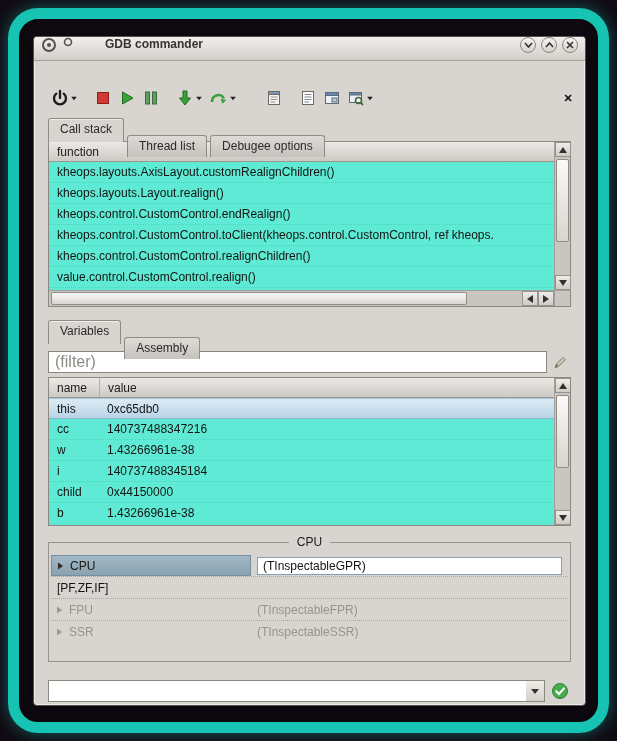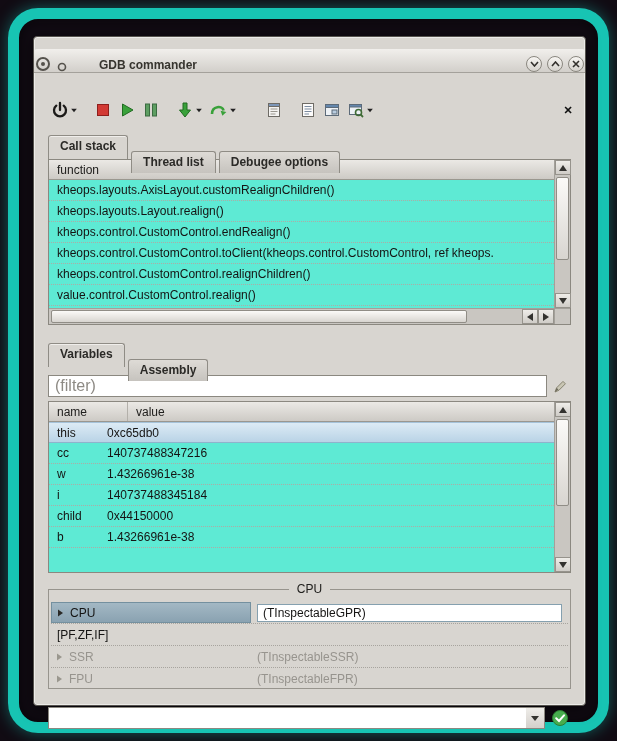--- a/index.html
+++ b/index.html
@@ -8,23 +8,23 @@
 
   .frame-ring{position:absolute;left:8px;top:8px;width:601px;height:725px;
     border:11px solid #17c4b3;border-radius:30px;
     box-shadow:0 0 16px rgba(23,196,179,.45), inset 0 0 14px rgba(0,0,0,.55);}
 
   .window{position:absolute;left:33px;top:36px;width:553px;height:670px;
     background:#d8d5d0;border:1px solid #55524d;border-radius:4px;
     box-shadow:0 3px 14px rgba(0,0,0,.6), inset 0 0 0 1px #ecebe8;}
 
   
-  .titlebar{height:24px;display:flex;align-items:flex-end;padding:0 1px;
+  .titlebar{height:24px;display:flex;align-items:flex-start;padding:0 7px;
     background:linear-gradient(#f1efec,#d2cfca);border-bottom:1px solid #a4a19b;
-    border-radius:3px 3px 0 0;margin-top:12px;}
+    border-radius:3px 3px 0 0;}
   .titlebar .ticon{display:flex;align-items:center;margin-right:6px;}
   .title-text{font-size:12px;font-weight:700;color:#37352f;margin-left:26px;flex:1;
     white-space:nowrap;overflow:hidden;}
   .tb-btn{width:16px;height:16px;border-radius:50%;margin-left:5px;
     background:linear-gradient(#f7f5f2,#d5d2cd);border:1px solid #8a877f;
     display:flex;align-items:center;justify-content:center;padding:0;cursor:default;}
 
   .win-body{position:relative;height:644px;padding:0 14px;}
 
   .dock-close{position:absolute;top:8px;right:10px;width:14px;height:14px;border:none;
@@ -33,38 +33,38 @@
 
   
   .toolbar{display:flex;align-items:center;height:28px;padding-top:2px;margin-top:22px;}
   .tbtn{height:26px;border:none;background:transparent;display:flex;align-items:center;
     justify-content:center;padding:0 2px;margin:0 1px;}
   .chev{margin-left:1px;}
   .tsep{width:10px;}
   .tsep-big{width:22px;}
 
   
-  .tabbar{display:flex;align-items:center;height:26px;margin-top:10px;position:relative;z-index:3;font-weight:bold;}
+  .tabbar{display:flex;align-items:flex-end;height:26px;margin-top:4px;position:relative;z-index:3;}
   .tab{font-size:12px;color:#2b2a27;padding:3px 11px 4px;margin-right:3px;
     background:linear-gradient(#dedbd6,#c6c3be);border:1px solid #8f8c85;border-bottom:none;
     border-radius:3px 3px 0 0;position:relative;top:16px;cursor:default;}
   .tab.active{background:#d8d5d0;padding-bottom:6px;top:1px;z-index:4;
     box-shadow:inset 0 1px 0 #f0eeeb;}
 
   
   .pane{border:1px solid #8b8880;background:#fff;position:relative;z-index:2;}
   .cs-pane{height:166px;display:grid;grid-template-columns:1fr 16px;
     grid-template-rows:20px 1fr 16px;}
-  .var-pane{height:172px;display:grid;grid-template-columns:1fr 16px;
+  .var-pane{height:149px;display:grid;grid-template-columns:1fr 16px;
     grid-template-rows:20px 1fr;overflow:hidden;}
 
   .tbl-head{display:flex;background:linear-gradient(#ebe9e5,#cdcac5);
     border-bottom:1px solid #9a978f;font-size:12px;color:#21201e;align-items:flex-start;}
   .hcell{padding:0 8px;height:100%;display:flex;align-items:center;}
-  .hcell + .hcell{border-left:1px solid #b3b0aa;margin-left:28px;}
+  .hcell + .hcell{border-left:1px solid #b3b0aa;}
 
   .rows{overflow:hidden;background:#5eead4;}
   .tbl-row{height:21px;display:flex;align-items:center;border-bottom:1px dotted #aeaba5;
     font-size:12px;color:#151413;white-space:nowrap;}
   .tbl-row .c1{padding:0 8px;overflow:hidden;text-overflow:clip;}
   .cell-name{width:50px;padding:0 0 0 8px;flex:none;}
   .cell-value{flex:1;padding:0 8px;overflow:hidden;}
   .tbl-row.sel{background:linear-gradient(#dcebf5,#b9d3e6);
     border-top:1px solid #a5c3da;border-bottom:1px solid #8fb3cc;}
 
@@ -87,21 +87,21 @@
   .filter-row{display:flex;align-items:center;margin-top:8px;height:22px;}
   .filter-input{flex:1;height:22px;border:1px solid #8b8880;background:#fff;
     font-size:16px;padding:0 6px;color:#333;font-family:"Liberation Sans",sans-serif;}
   .filter-input::placeholder{color:#8d8a84;}
   .pen-btn{width:22px;height:22px;border:none;background:transparent;margin-left:2px;
     display:flex;align-items:center;justify-content:center;padding:0;}
 
   .gap-splitter{height:6px;}
 
   
-  .groupbox{position:relative;margin-top:16px;border:1px solid #97948d;height:100px;
+  .groupbox{position:relative;margin-top:16px;border:1px solid #97948d;height:120px;
     padding:12px 2px 2px;background:#d8d5d0;}
   .gb-title{position:absolute;top:-8px;left:0;right:0;text-align:center;font-size:12px;color:#21201e;}
   .gb-title span{background:#d8d5d0;padding:0 8px;}
   .cpu-row{height:22px;display:flex;align-items:center;border-bottom:1px dotted #a7a49e;
     font-size:12px;color:#151413;}
   .cpu-row:last-child{border-bottom:none;}
   .cpu-name{width:200px;flex:none;display:flex;align-items:center;height:100%;padding-left:4px;}
   .cpu-name .exp{margin-right:6px;display:flex;}
   .cpu-name.sel{background:linear-gradient(#a3b8c4,#8aa2b1);border:1px solid #74909f;}
   .cpu-val{flex:1;padding:0 6px;height:100%;display:flex;align-items:center;}
@@ -386,35 +386,35 @@
         <div class="cpu-val">[PF,ZF,IF]</div>
       </div>
 
       <div class="cpu-row disabled">
         <div class="cpu-name">
           <span class="exp">
             <svg width="8" height="8" viewBox="0 0 8 8">
                 <path d="M2 0.5 L7 4 L2 7.5 Z" fill="#9a978e"></path>
               </svg>
             </span>
-          <span>SSR</span>
-        </div>
-        <div class="cpu-val">(TInspectableSSR)</div>
+          <span>FPU</span>
+        </div>
+        <div class="cpu-val">(TInspectableFPR)</div>
       </div>
 
       <div class="cpu-row disabled">
         <div class="cpu-name">
           <span class="exp">
             <svg width="8" height="8" viewBox="0 0 8 8">
                 <path d="M2 0.5 L7 4 L2 7.5 Z" fill="#9a978e"></path>
               </svg>
             </span>
-          <span>FPU</span>
-        </div>
-        <div class="cpu-val">(TInspectableFPR)</div>
+          <span>SSR</span>
+        </div>
+        <div class="cpu-val">(TInspectableSSR)</div>
       </div>
     </div>
 
     <div class="cmd-bar">
       <div class="combo">
         <input value="" style="">
         <button class="combo-arrow">
           <span class="tri-down"></span>
         </button>
       </div>

